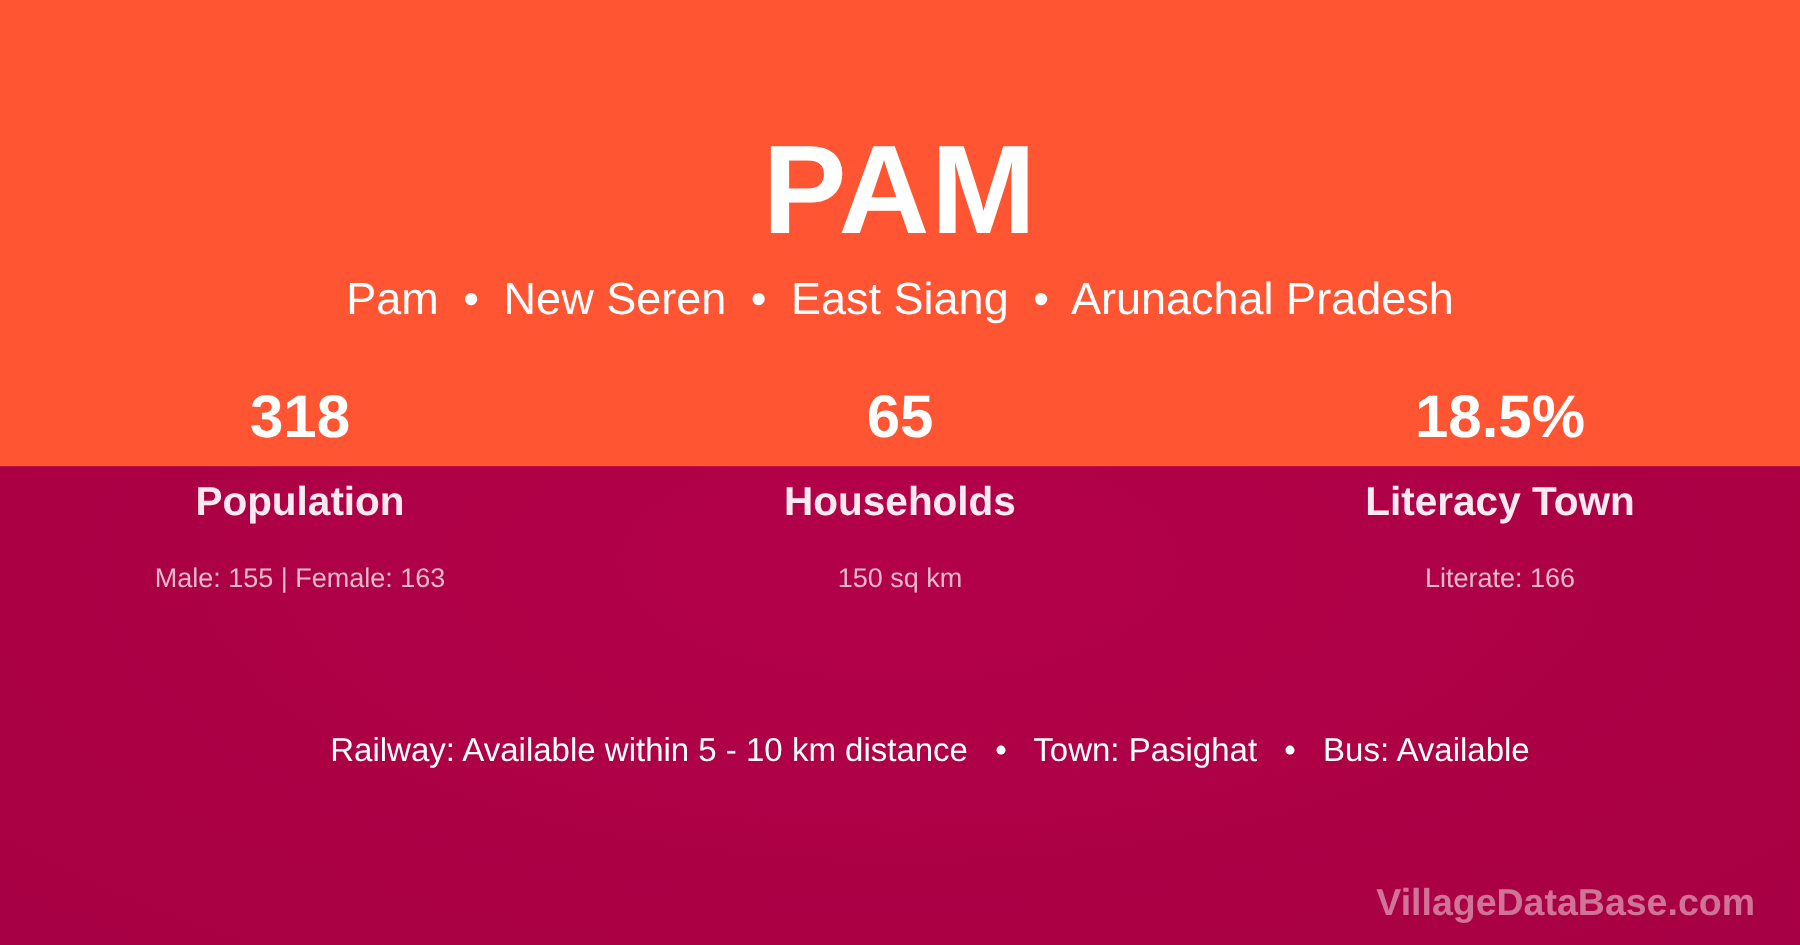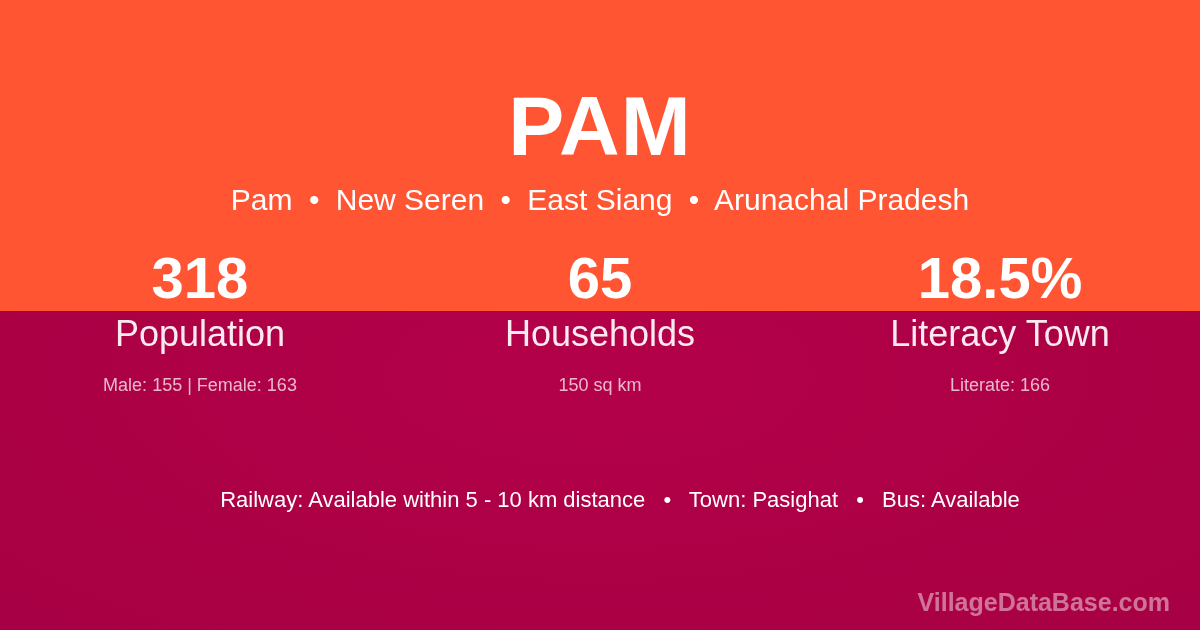--- a/index.html
+++ b/index.html
@@ -92,31 +92,31 @@
     width: 1200px;
     display: flex;
     flex-direction: row;
     z-index: 2;
   }
   .stat {
     flex: 1 1 0;
     text-align: center;
   }
   .stat-value {
-    font-size: 58px;
+    font-size: 40px;
     line-height: 66px;
     font-weight: 700;
     color: #FFFFFF;
     letter-spacing: 0px;
   }
   .stat-label {
     margin-top: 7px;
-    font-size: 36px;
+    font-size: 27px;
     line-height: 32px;
-    font-weight: 400;
+    font-weight: 700;
     color: #FCEAF0;
   }
   .stat-detail {
     margin-top: 24px;
     font-size: 18px;
     line-height: 22px;
     font-weight: 400;
     color: rgba(255,255,255,0.72);
   }
 

